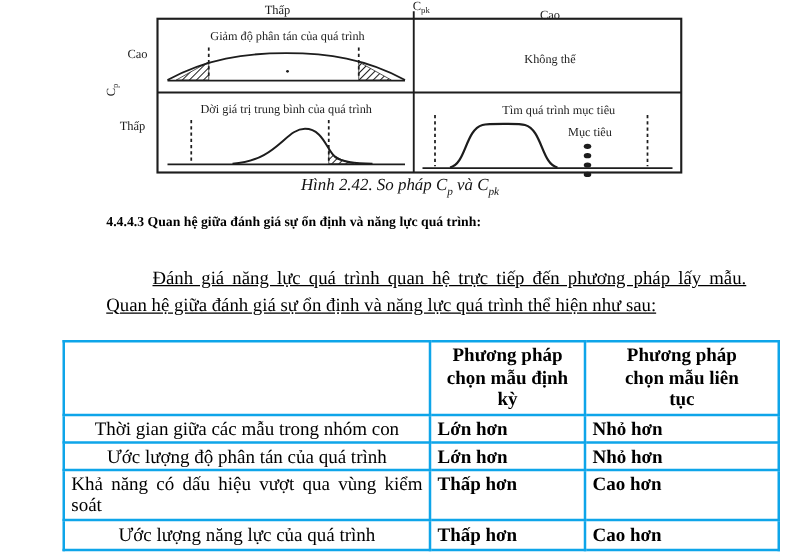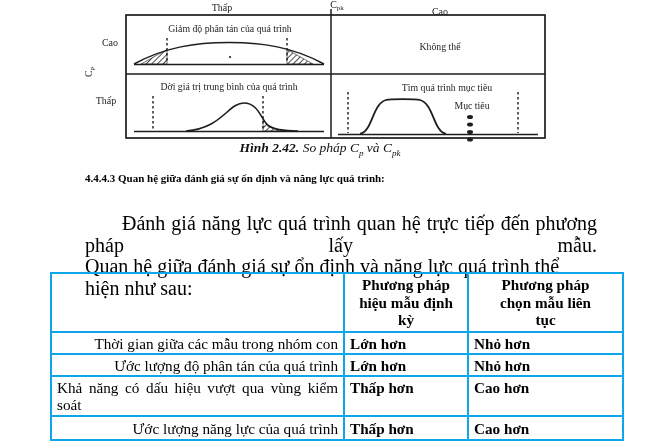--- a/index.html
+++ b/index.html
@@ -5,37 +5,37 @@
   html,body{margin:0;padding:0;background:#ffffff;}
   body{width:647px;height:448px;position:relative;overflow:hidden;
        font-family:"Liberation Serif", serif;color:#000;}
   .page{position:absolute;inset:0;}
 
   
   .figure-svg{position:absolute;left:0;top:0;}
   .fig-caption{position:absolute;left:90px;top:140px;width:460px;text-align:center;
                font-size:13.5px;color:#111;white-space:nowrap;}
   .fig-caption i{font-style:italic;}
-  .fig-caption .cap-bold{font-weight:bold;}
+  .fig-caption .cap-bold{font-weight:normal;}
   .fig-caption sub{font-size:9px;}
 
   
   .sec-heading{position:absolute;left:85px;top:172px;width:520px;
                font-size:11px;font-weight:bold;}
-  .para{position:absolute;left:85px;top:213px;width:512px;font-size:20px;line-height:21.5px;}
+  .para{position:absolute;left:85px;top:213px;width:512px;font-size:15px;line-height:21.5px;text-decoration:underline;}
   .para-line1{text-indent:37px;text-align:justify;text-align-last:justify;}
 
   
   table.cmp{position:absolute;left:50px;top:272px;width:572px;border-collapse:collapse;
             table-layout:fixed;font-size:15.2px;}
   table.cmp th, table.cmp td{border:2px solid #0ea5e9;padding:0 5px;overflow:hidden;}
   table.cmp th{font-weight:bold;text-align:center;vertical-align:middle;height:57px;
                line-height:17.5px;padding:0 2px;}
   table.cmp td{height:20px;line-height:17px;}
-  td.rowlabel{text-align:right;}
+  td.rowlabel{text-align:center;}
   td.val{text-align:left;font-weight:bold;}
   tr.tall td{height:36px;}
   tr.tall td.rowlabel{text-align:justify;vertical-align:middle;margin-top:11px;}
   tr.tall td.val{vertical-align:top;padding-top:2px;}
   tr.last td{height:22px;}
 </style>
 </head>
 <body>
 
 <div class="page">
@@ -107,21 +107,21 @@
     <colgroup>
         <col style="width:293px">
         <col style="width:124px">
         <col style="width:155px">
       </colgroup>
     <tbody>
         <tr>
       <th></th>
       <th>
         <div>Phương pháp</div>
-        <div>hiệu mẫu định</div>
+        <div>chọn mẫu định</div>
         <div>kỳ</div>
       </th>
       <th>
         <div>Phương pháp</div>
         <div>chọn mẫu liên</div>
         <div>tục</div>
       </th>
     </tr>
     <tr>
       <td class="rowlabel">Thời gian giữa các mẫu trong nhóm con</td>

